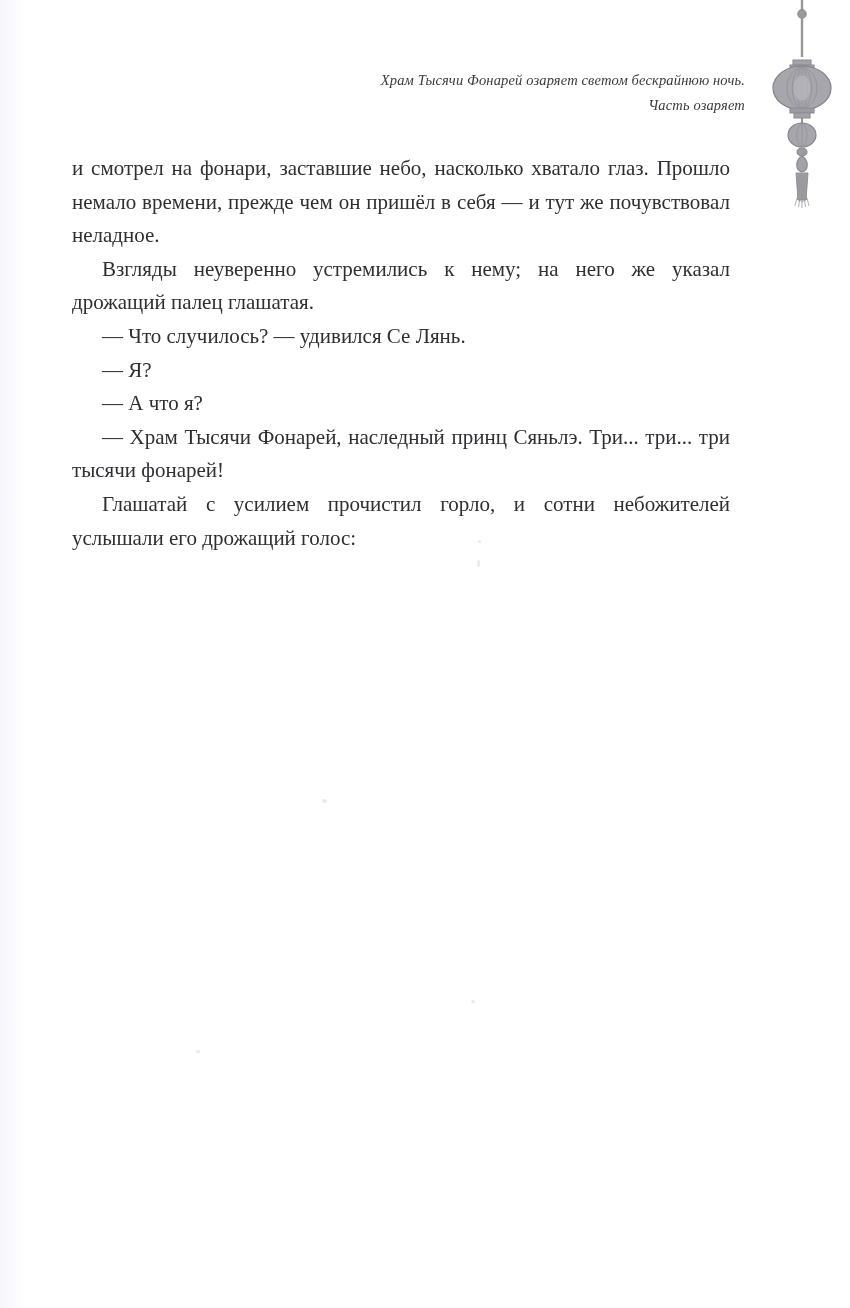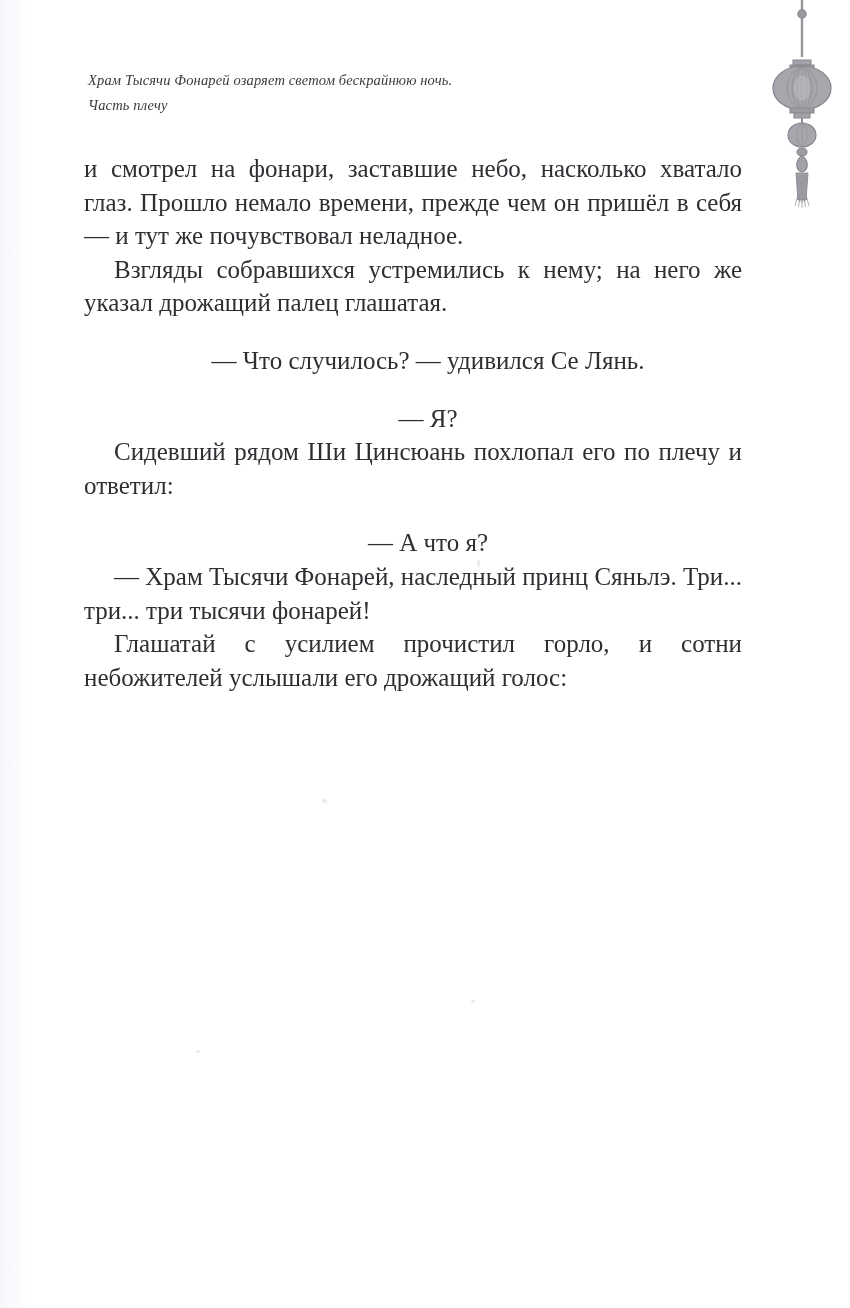--- a/index.html
+++ b/index.html
@@ -24,52 +24,52 @@
     background: linear-gradient(to right, #f6f7fc 0%, #fbfbfe 55%, #ffffff 100%);
     pointer-events: none;
   }
 
   
   .running-head {
     position: absolute;
     left: 88px;
     top: 68px;
     width: 657px;
+    text-align: right;
     font-style: italic;
     font-size: 14.5px;
     line-height: 25px;
     letter-spacing: 0.15px;
     color: #3a3a40;
   }
   .running-head .rh-line1 { display: block; }
   .running-head .rh-line2 { display: block; }
 
   
   .body-text {
     position: absolute;
-    left: 84px;
+    left: 72px;
     top: 152px;
     width: 658px;
-    font-size: 25px;
+    font-size: 21px;
     line-height: 33.6px;
     text-align: justify;
     text-justify: inter-word;
     color: #2e2e33;
     -webkit-font-smoothing: antialiased;
   }
   .body-text p {
     margin: 0;
     text-indent: 0;
   }
   .body-text p.indent {
     text-indent: 30px;
   }
   .body-text p.last-of-para {
-    text-align: center;
-    margin-top: 24px;
+    text-align: left;
   }
 
   
   .ornament {
     position: absolute;
     left: 768px;
     top: 0px;
     width: 68px;
     height: 212px;
   }
@@ -85,21 +85,21 @@
 </style>
 </head>
 <body>
 
 <div class="page">
 
   <div class="gutter-tint"></div>
 
   <div class="running-head">
     <span class="rh-line1">Храм Тысячи Фонарей озаряет светом бескрайнюю ночь.</span>
-    <span class="rh-line2">Часть плечу</span>
+    <span class="rh-line2">Часть озаряет</span>
   </div>
 
   <div class="ornament">
     <svg width="68" height="212" viewBox="0 0 68 212" xmlns="http://www.w3.org/2000/svg">
       <g stroke="#8f8f95" fill="none" stroke-width="1.1">
 
         <line x1="34" y1="0" x2="34" y2="57" stroke="#96969c" stroke-width="2.4"></line>
 
         <circle cx="34" cy="14" r="4.2" fill="#9a9aa0" stroke="#86868c"></circle>
 
@@ -148,24 +148,23 @@
           <line x1="34" y1="201" x2="34" y2="208"></line>
           <line x1="36.5" y1="200" x2="37.5" y2="207"></line>
           <line x1="39" y1="198" x2="41" y2="206"></line>
         </g>
       </g>
     </svg>
   </div>
 
   <div class="body-text">
     <p>и смотрел на фонари, заставшие небо, насколько хватало глаз. Прошло немало времени, прежде чем он пришёл в себя — и тут же почувствовал неладное.</p>
-    <p class="indent">Взгляды собравшихся устремились к нему; на него же указал дрожащий палец глашатая.</p>
+    <p class="indent">Взгляды неуверенно устремились к нему; на него же указал дрожащий палец глашатая.</p>
     <p class="indent last-of-para">— Что случилось? — удивился Се Лянь.</p>
     <p class="indent last-of-para">— Я?</p>
-    <p class="indent">Сидевший рядом Ши Цинсюань похлопал его по плечу и ответил:</p>
     <p class="indent last-of-para">— А что я?</p>
     <p class="indent">— Храм Тысячи Фонарей, наследный принц Сяньлэ. Три... три... три тысячи фонарей!</p>
     <p class="indent">Глашатай с усилием прочистил горло, и сотни небожителей услышали его дрожащий голос:</p>
   </div>
 
   <div class="speck" style="left:322px; top:799px; width:5px; height:4px;"></div>
   <div class="speck" style="left:477px; top:560px; width:3px; height:7px;"></div>
   <div class="speck" style="left:471px; top:1000px; width:4px; height:3px;"></div>
   <div class="speck" style="left:196px; top:1050px; width:4px; height:3px;"></div>
   <div class="speck" style="left:478px; top:540px; width:3px; height:3px;"></div>

